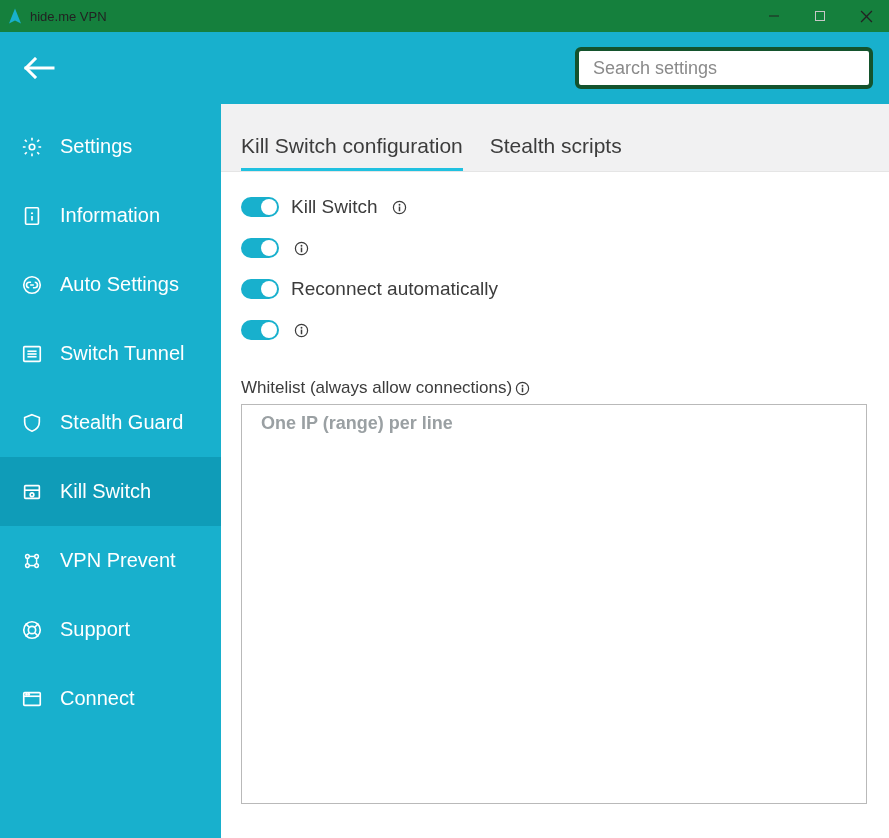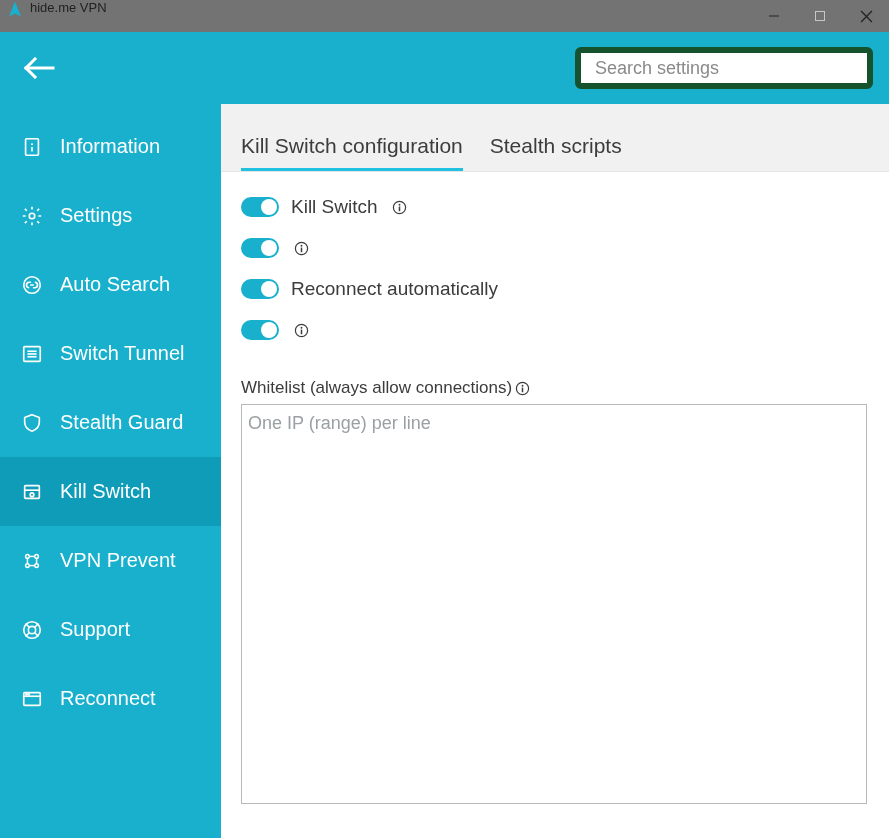--- a/index.html
+++ b/index.html
@@ -7,23 +7,23 @@
     font-family: "Segoe UI", Arial, sans-serif;
     width: 889px;
     height: 838px;
     background: #fff;
     overflow: hidden;
   }
   
   .titlebar {
     height: 32px;
     display: flex;
-    align-items: flex-start;
+    align-items: center;
     padding-left: 6px;
-    background: #737373;
+    background: #15803d;
     color: #222;
     font-size: 13px;
   }
   .titlebar .logo {
     width: 18px; height: 18px;
     margin-right: 6px;
     display: inline-flex; align-items: center; justify-content: center;
   }
   .titlebar .title { flex: 0 0 auto; }
   .titlebar .spacer { flex: 1; }
@@ -45,21 +45,21 @@
     width: 42px; height: 42px;
     display: flex; align-items: center; justify-content: center;
     color: #fff;
     cursor: pointer;
   }
   .header .spacer { flex: 1; }
   .search-box {
     width: 298px;
     height: 42px;
     background: #fff;
-    border: 6px solid #14532d;
+    border: 4px solid #14532d;
     border-radius: 6px;
     padding: 0 14px;
     font-size: 18px;
     color: #777;
   }
   .search-box::placeholder { color: #8a8a8a; }
   
   .body {
     display: flex;
     height: calc(838px - 32px - 72px);
@@ -162,23 +162,24 @@
     align-items: center;
   }
   .whitelist-area {
     flex: 1;
     width: 626px;
     max-height: 400px;
     min-height: 390px;
     border: 1px solid #b9b9b9;
     font-size: 18px;
     color: #888;
-    padding: 8px 6px;
+    padding: 8px 19px;
     resize: none;
     font-family: inherit;
+    font-weight: bold;
   }
   .whitelist-area::placeholder { color: #9aa0a3; }
 </style>
 </head>
 <body>
 
 <div class="titlebar">
   <span class="logo">
     <svg width="18" height="18" viewBox="0 0 24 24">
         <path d="M12 2 L20 22 L12 18 L4 22 Z" fill="#18b0cd"></path>
@@ -213,44 +214,44 @@
   </div>
   <div class="spacer"></div>
   <input class="search-box" type="text" placeholder="Search settings" style="">
 </div>
 
 <div class="body">
   <div class="sidebar" id="sidebar">
       <div class="side-item">
         <span class="side-icon">
           <svg width="22" height="22" viewBox="0 0 24 24" fill="none" stroke="#fff" stroke-width="1.8">
+            <circle cx="12" cy="12" r="3"></circle>
+            <path d="M12 2v3M12 19v3M4.2 4.2l2.1 2.1M17.7 17.7l2.1 2.1M2 12h3M19 12h3M4.2 19.8l2.1-2.1M17.7 6.3l2.1-2.1"></path>
+          </svg>
+        </span>
+        <span>Settings</span>
+      </div>
+      <div class="side-item">
+        <span class="side-icon">
+          <svg width="22" height="22" viewBox="0 0 24 24" fill="none" stroke="#fff" stroke-width="1.8">
             <rect x="5" y="3" width="14" height="18" rx="1"></rect>
             <circle cx="12" cy="9" r="1.2" fill="#fff" stroke="none"></circle>
             <line x1="12" y1="12" x2="12" y2="17"></line>
           </svg>
         </span>
         <span>Information</span>
       </div>
       <div class="side-item">
         <span class="side-icon">
           <svg width="22" height="22" viewBox="0 0 24 24" fill="none" stroke="#fff" stroke-width="1.8">
-            <circle cx="12" cy="12" r="3"></circle>
-            <path d="M12 2v3M12 19v3M4.2 4.2l2.1 2.1M17.7 17.7l2.1 2.1M2 12h3M19 12h3M4.2 19.8l2.1-2.1M17.7 6.3l2.1-2.1"></path>
-          </svg>
-        </span>
-        <span>Settings</span>
-      </div>
-      <div class="side-item">
-        <span class="side-icon">
-          <svg width="22" height="22" viewBox="0 0 24 24" fill="none" stroke="#fff" stroke-width="1.8">
             <circle cx="12" cy="12" r="9"></circle>
             <path d="M9 15a3 3 0 010-6l2 0M15 9a3 3 0 010 6l-2 0M10 12h4"></path>
           </svg>
         </span>
-        <span>Auto Search</span>
+        <span>Auto Settings</span>
       </div>
       <div class="side-item">
         <span class="side-icon">
           <svg width="22" height="22" viewBox="0 0 24 24" fill="none" stroke="#fff" stroke-width="1.8">
             <rect x="3" y="4" width="18" height="16" rx="1"></rect>
             <line x1="7" y1="9" x2="17" y2="9"></line>
             <line x1="7" y1="12" x2="17" y2="12"></line>
             <line x1="7" y1="15" x2="17" y2="15"></line>
           </svg>
         </span>
@@ -304,21 +305,21 @@
       </div>
       <div class="side-item">
         <span class="side-icon">
           <svg width="22" height="22" viewBox="0 0 24 24" fill="none" stroke="#fff" stroke-width="1.8">
             <rect x="3" y="5" width="18" height="14" rx="1"></rect>
             <line x1="3" y1="9" x2="21" y2="9"></line>
             <circle cx="6" cy="7" r="0.6" fill="#fff"></circle>
             <circle cx="8.5" cy="7" r="0.6" fill="#fff"></circle>
           </svg>
         </span>
-        <span>Reconnect</span>
+        <span>Connect</span>
       </div>
     </div>
   <div class="main">
     <div class="tabs" id="tabs">
         <div class="tab active">Kill Switch configuration</div>
         <div class="tab">Stealth scripts</div>
       </div>
     <div class="content">
       <div id="toggles">
           <div class="toggle-row">

